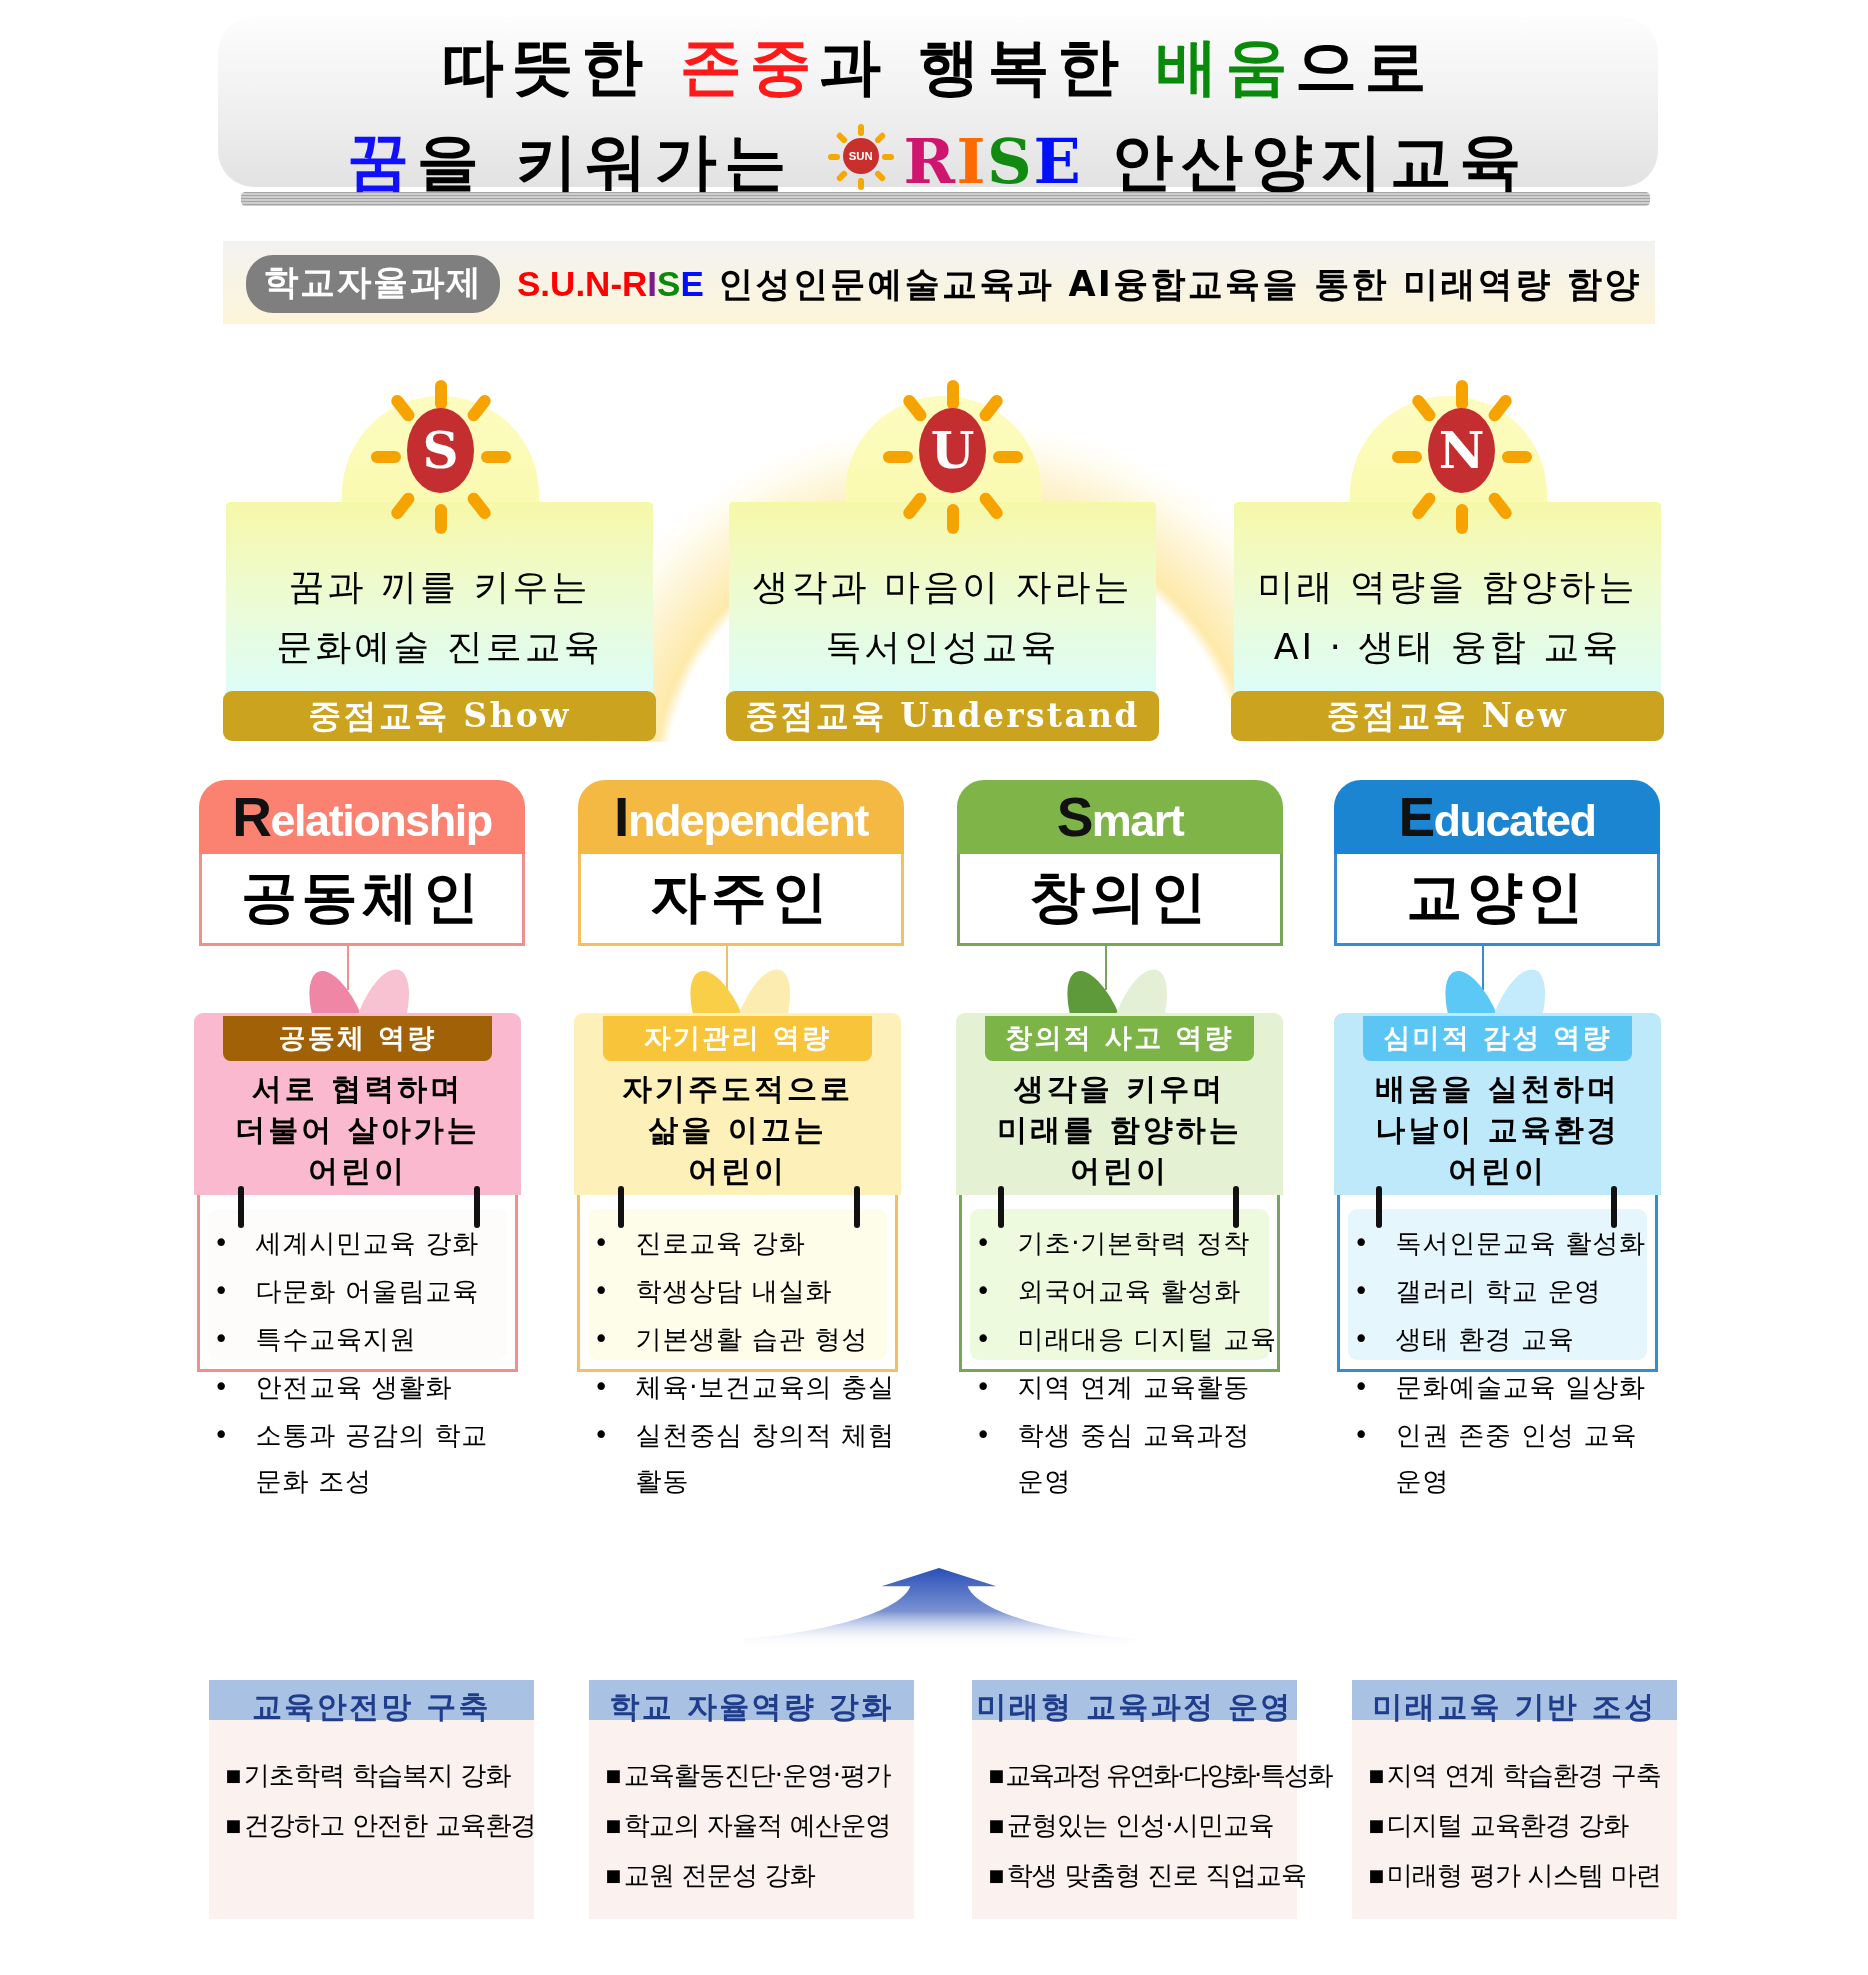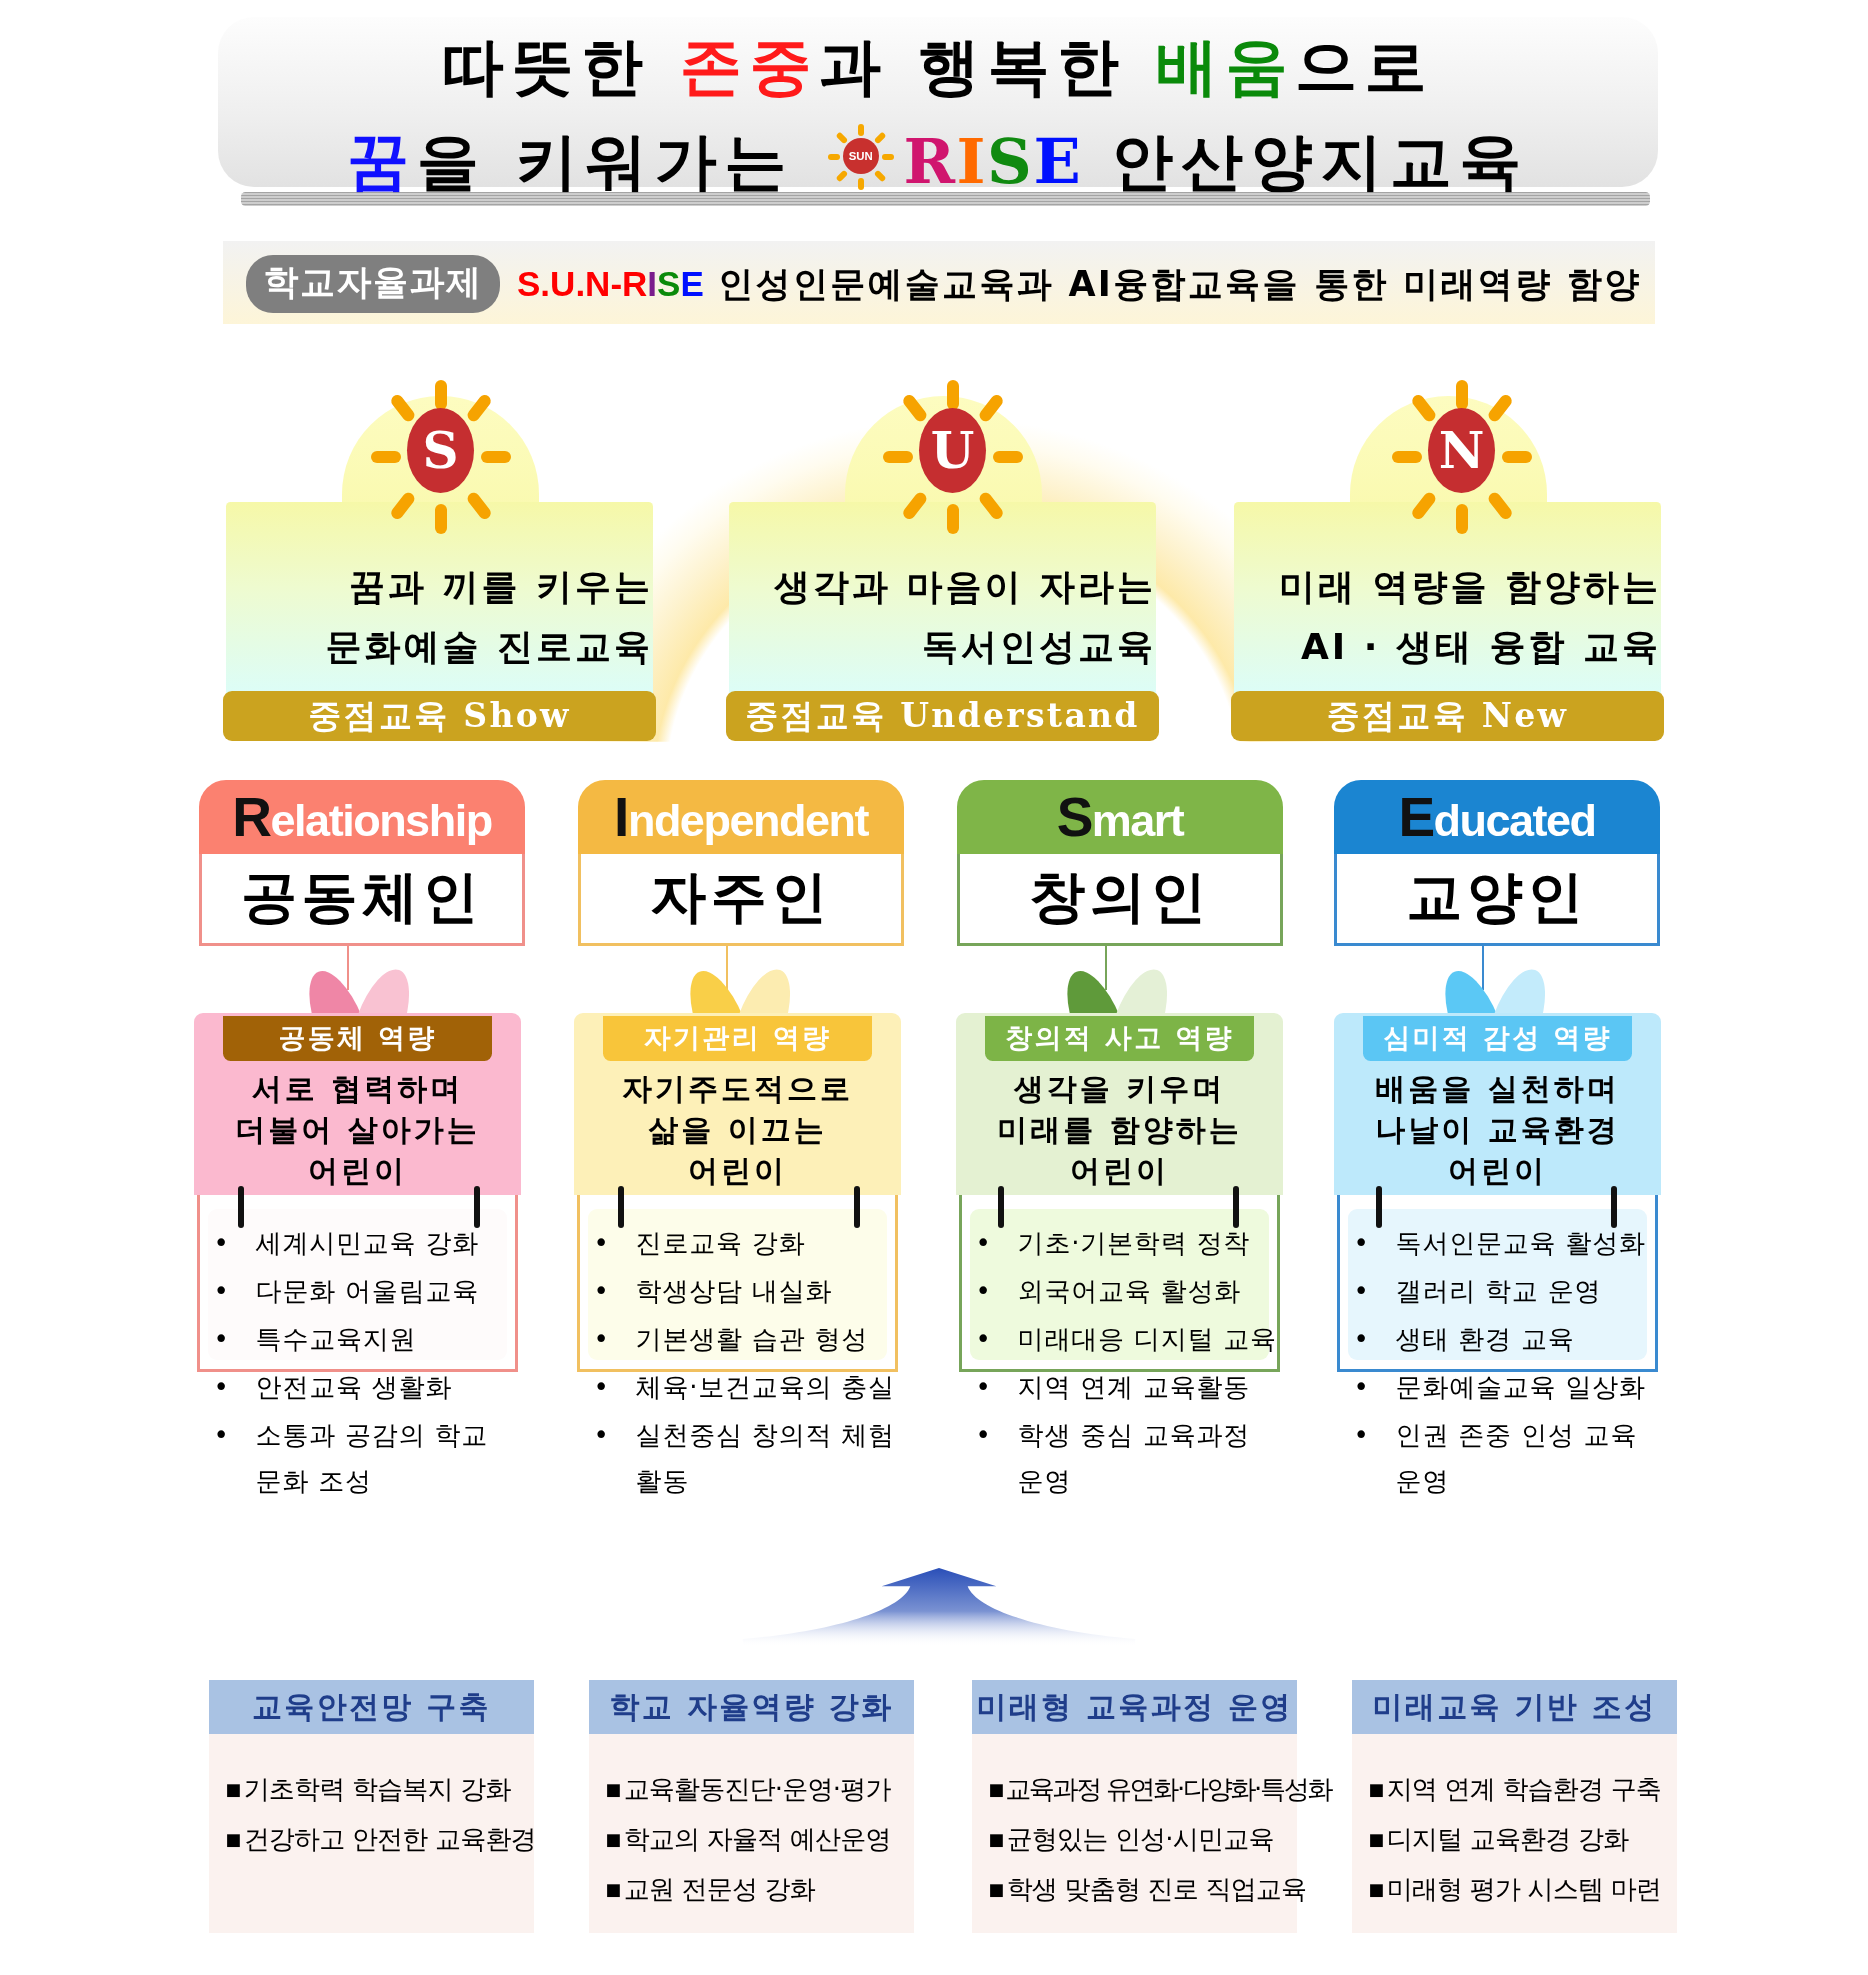--- a/index.html
+++ b/index.html
@@ -51,21 +51,21 @@
   .arc {
     left: 492px; top: 367px; width: 924px; height: 833px; border-radius: 50%;
     background: radial-gradient(ellipse at center, rgba(255,255,255,0) 44%, rgba(253,226,140,.75) 46%, rgba(252,232,165,.55) 52%, rgba(255,246,210,.35) 58%, rgba(255,255,255,0) 62%);
     clip-path: inset(0 0 55% 0);
   }
 
   
   .sun-card { position: absolute; top: 502px; width: 427px; height: 241px; }
   .sun-card .glow { position: absolute; left: 50%; top: -106px; width: 197px; height: 227px; margin-left: -98px; border-radius: 98px 98px 0 0; background: linear-gradient(to bottom, #fdfcc0, #f7f7a0); }
   .sun-card .body { position: absolute; left: 0; top: 0; width: 100%; height: 193px; background: linear-gradient(to bottom, #f6f8a8 0%, #eefbd0 45%, #dcfdf8 100%); border-radius: 4.5px 4.5px 0 0; }
-  .sun-card .txt { position: absolute; left: 0; width: 100%; text-align: right; font-size: 36px; font-weight: bold; letter-spacing: 3px; }
+  .sun-card .txt { position: absolute; left: 0; width: 100%; text-align: center; font-size: 36px; font-weight: normal; letter-spacing: 3px; }
   .sun-card .t1 { top: 61px; } .sun-card .t2 { top: 121px; }
   .sun-card .band { position: absolute; left: -3px; top: 189px; width: calc(100% + 6px); height: 50px; background: #cba31f; border-radius: 9px; color: #fff; font-weight: bold; font-size: 33px; text-align: center; line-height: 50px; letter-spacing: 2.3px; font-family: "DejaVu Serif", "Liberation Serif", serif; }
   .sun-icon { position: absolute; width: 151px; height: 151px; top: 375px; }
   .sun-icon .core { position: absolute; left: 42px; top: 33px; width: 67px; height: 85px; border-radius: 50%; background: #c52e30; color: #fff; text-align: center; font-family: "DejaVu Serif", "Liberation Serif", serif; font-weight: bold; font-size: 50px; line-height: 85px; }
   .sun-icon .ray { position: absolute; left: 70px; top: 67px; width: 12px; height: 30px; border-radius: 6px; background: #f6a300; transform-origin: 6px 15px; }
 
   
   .pillar { position: absolute; top: 780px; width: 326px; }
   .pillar .head { position: absolute; left: 0; top: 0; width: 100%; height: 74px; border-radius: 27px 27px 0 0; font-weight: bold; font-size: 45px; color: #fff; text-align: center; line-height: 74px; letter-spacing: -1.5px; font-family: "Liberation Sans", sans-serif; }
   .pillar .head .cap { color: #111; font-size: 55px; }
@@ -86,21 +86,21 @@
   .comp ul { position: absolute; left: 13.6px; top: 24px; list-style: none; }
   .comp li { position: relative; padding-left: 42px; font-size: 26px; line-height: 48px; white-space: nowrap; letter-spacing: 0.8px; }
   .comp li::before { content: "\2022"; position: absolute; left: 0; top: 0; font-size: 26px; }
   .comp li .cont { display: block; line-height: 45px; }
 
   
   .arrow { left: 727px; top: 1565px; width: 424px; height: 83px; }
 
   
   .bbox { position: absolute; top: 1680px; width: 325px; height: 253px; }
-  .bbox .hd { height: 54px; background: #a9c2e3; color: #1f3d8a; font-weight: bold; font-size: 30px; text-align: center; line-height: 54px; letter-spacing: 2.3px; }
+  .bbox .hd { height: 40px; background: #a9c2e3; color: #1f3d8a; font-weight: bold; font-size: 30px; text-align: center; line-height: 54px; letter-spacing: 2.3px; }
   .bbox .bd { height: 199px; background: #fbf2ef; padding-top: 30px; padding-left: 16.7px; }
   .bbox .item { font-size: 26px; line-height: 50px; white-space: nowrap; letter-spacing: -0.8px; }
   .bbox .item::before { content: "\25A0"; font-size: 16.7px; margin-right: 3px; vertical-align: 3px; }
 </style>
 </head>
 <body>
 
 <div class="abs title-box">
   <div class="title-line l1">
     <span>따뜻한 </span><span class="c-red">존중</span><span>과 행복한 </span><span class="c-green">배움</span><span>으로</span>

